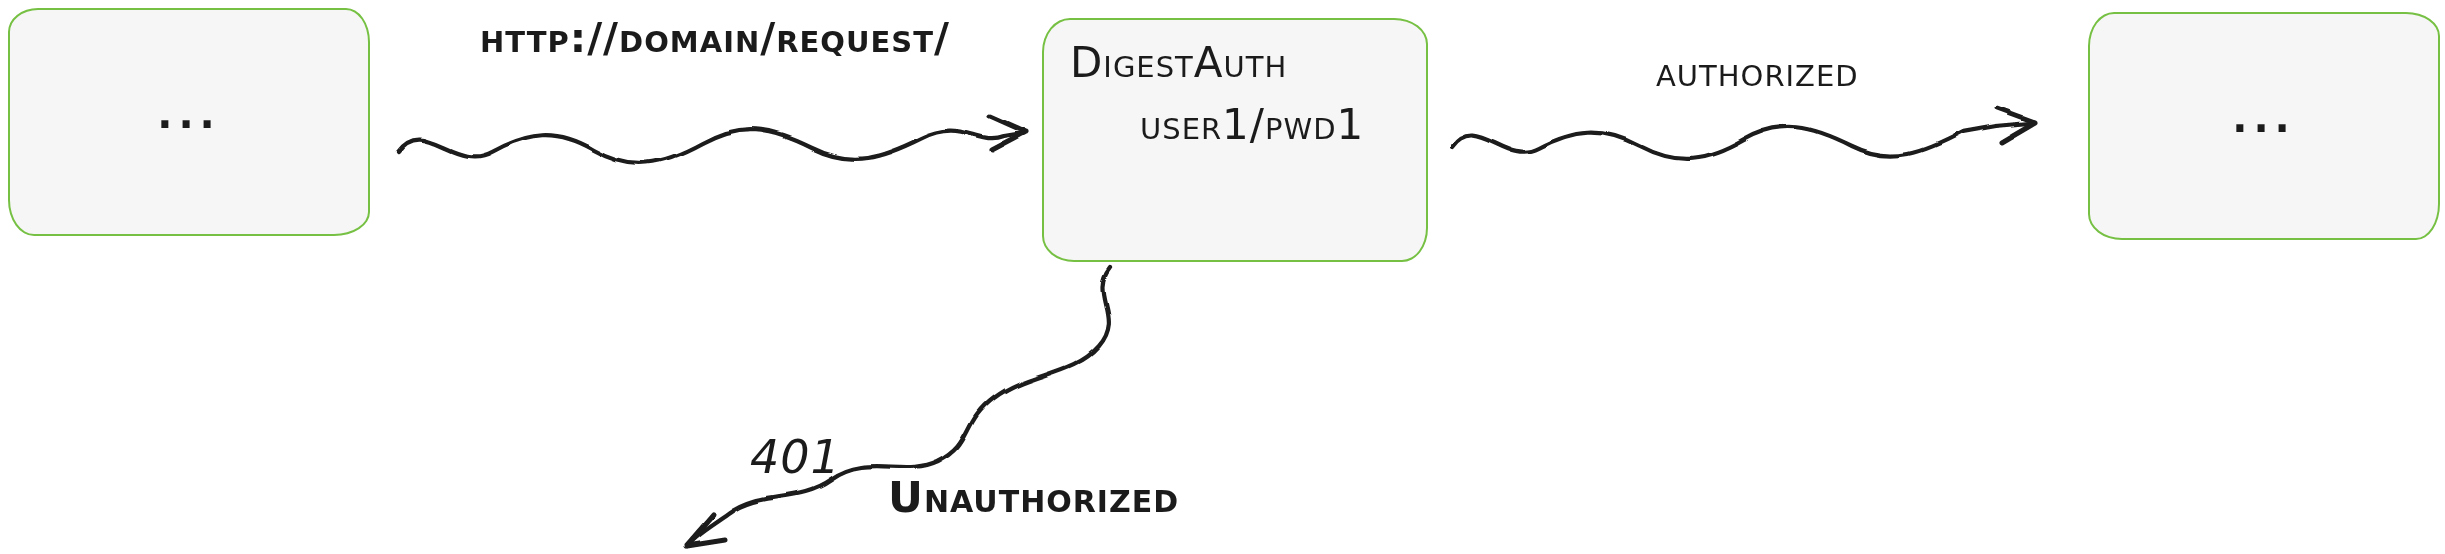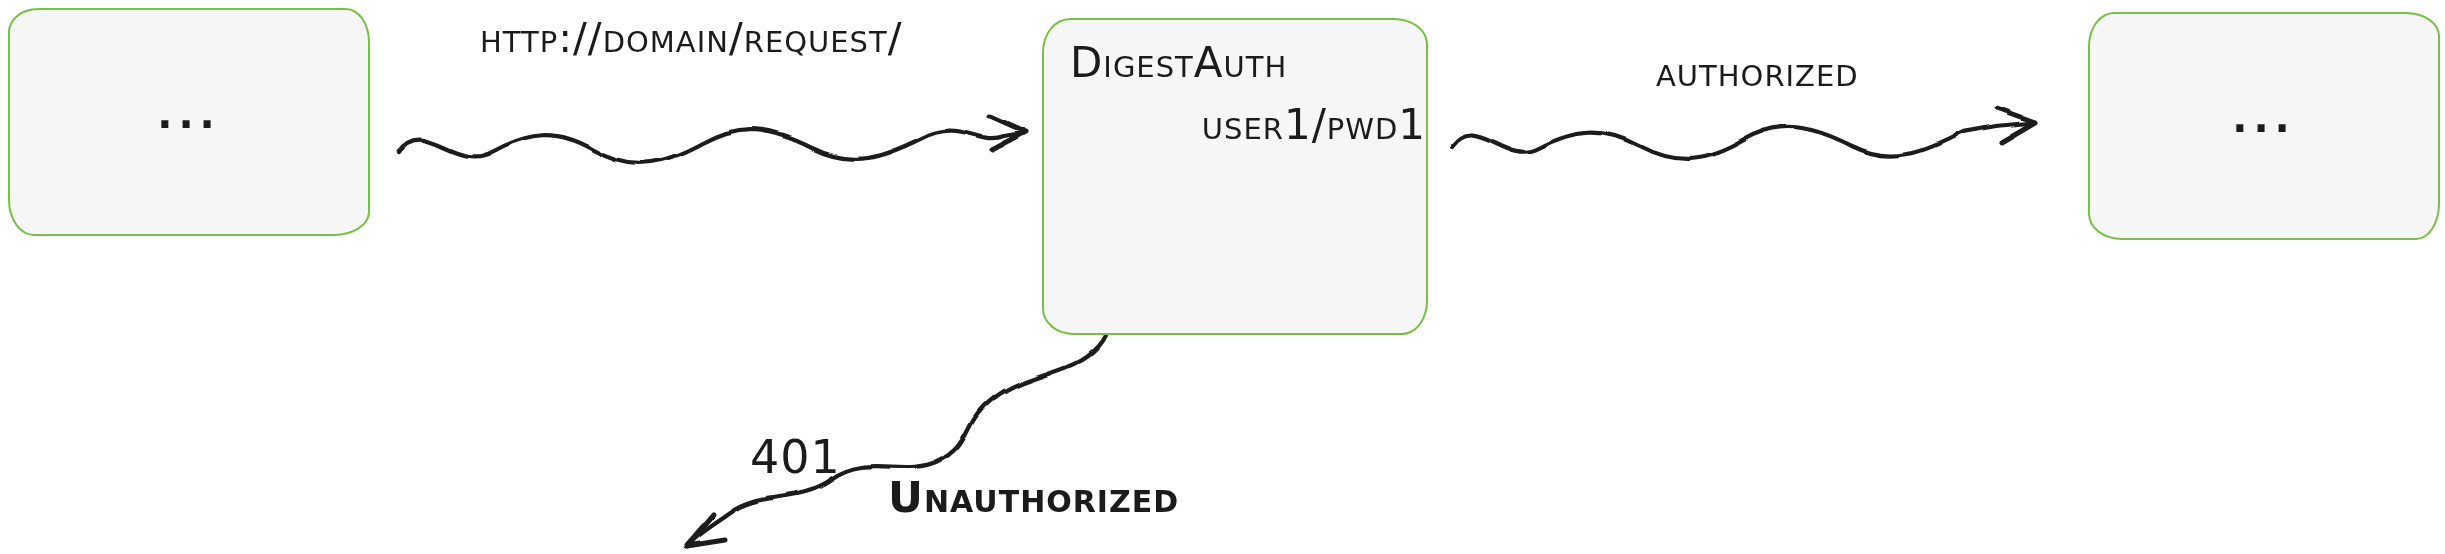--- a/index.html
+++ b/index.html
@@ -37,41 +37,40 @@
   .box-target{
     left:2088px;top:12px;width:352px;height:228px;
     border-radius:26px 34px 24px 34px / 34px 24px 36px 26px;
     display:flex;align-items:center;justify-content:center;
   }
   .dots{
     font-size:40px;font-weight:600;letter-spacing:6px;
     transform:translateY(-8px);
   }
   .box-server{
-    left:1042px;top:18px;width:386px;height:317px;
+    left:1042px;top:18px;width:386px;height:244px;
     border-radius:28px 34px 26px 32px / 34px 26px 34px 26px;
     padding:12px 0 0 26px;
   }
   .server-title{
     font-variant:small-caps;
     font-size:42px;line-height:62px;letter-spacing:1px;
   }
   .cred{
     font-variant:small-caps;
     font-size:42px;line-height:61px;letter-spacing:1px;
     margin-left:70px;
-    text-align:right;
   }
   .label{
     position:absolute;white-space:nowrap;
     font-variant:small-caps;letter-spacing:1px;color:var(--ink);
   }
-  .label-request{left:480px;top:14px;font-size:41px;}
+  .label-request{left:480px;top:14px;font-size:41px;font-weight:bold;}
   .label-authorized{left:1656px;top:48px;font-size:41px;}
-  .label-401{left:750px;top:430px;font-size:46px;font-variant:normal;}
+  .label-401{left:750px;top:430px;font-size:46px;font-variant:normal;font-style:italic;}
   .label-unauthorized{left:888px;top:472px;font-size:43px;font-weight:bold;}
 </style>
 </head>
 <body>
 
 <div class="canvas">
 
   <svg class="arrows" viewBox="0 0 2445 554" aria-hidden="true">
     <defs>
       <filter id="rough" x="-20%" y="-20%" width="140%" height="140%">

